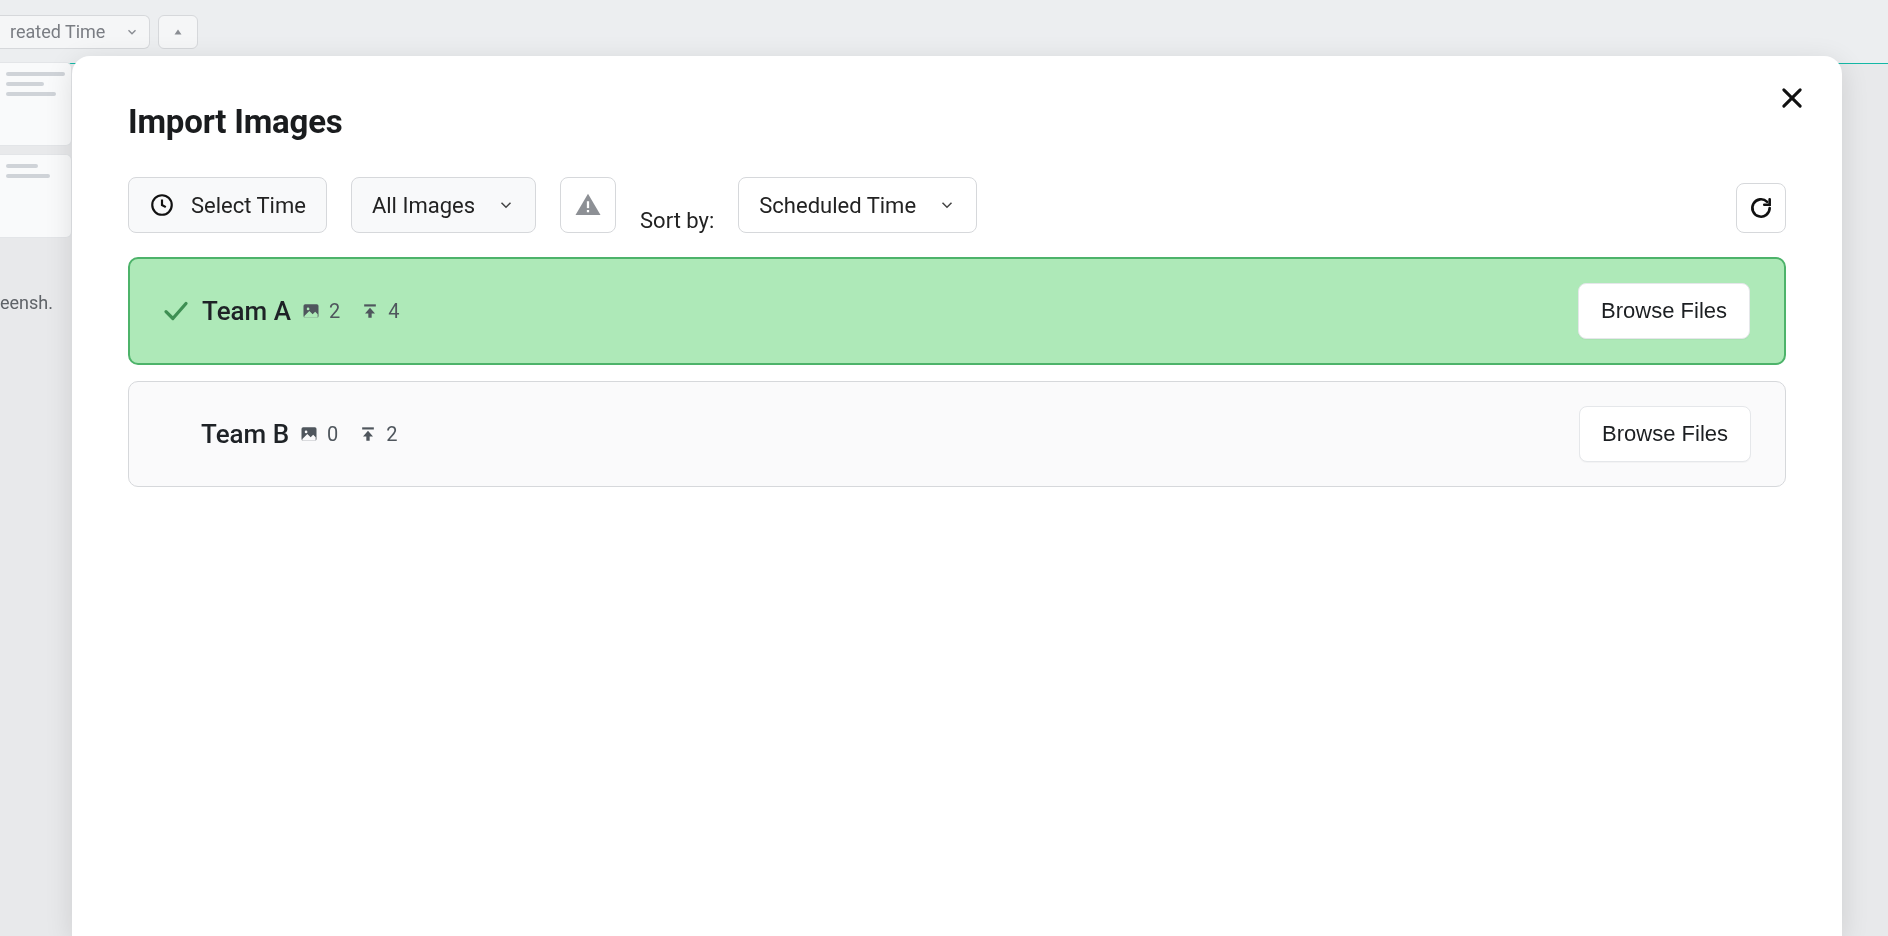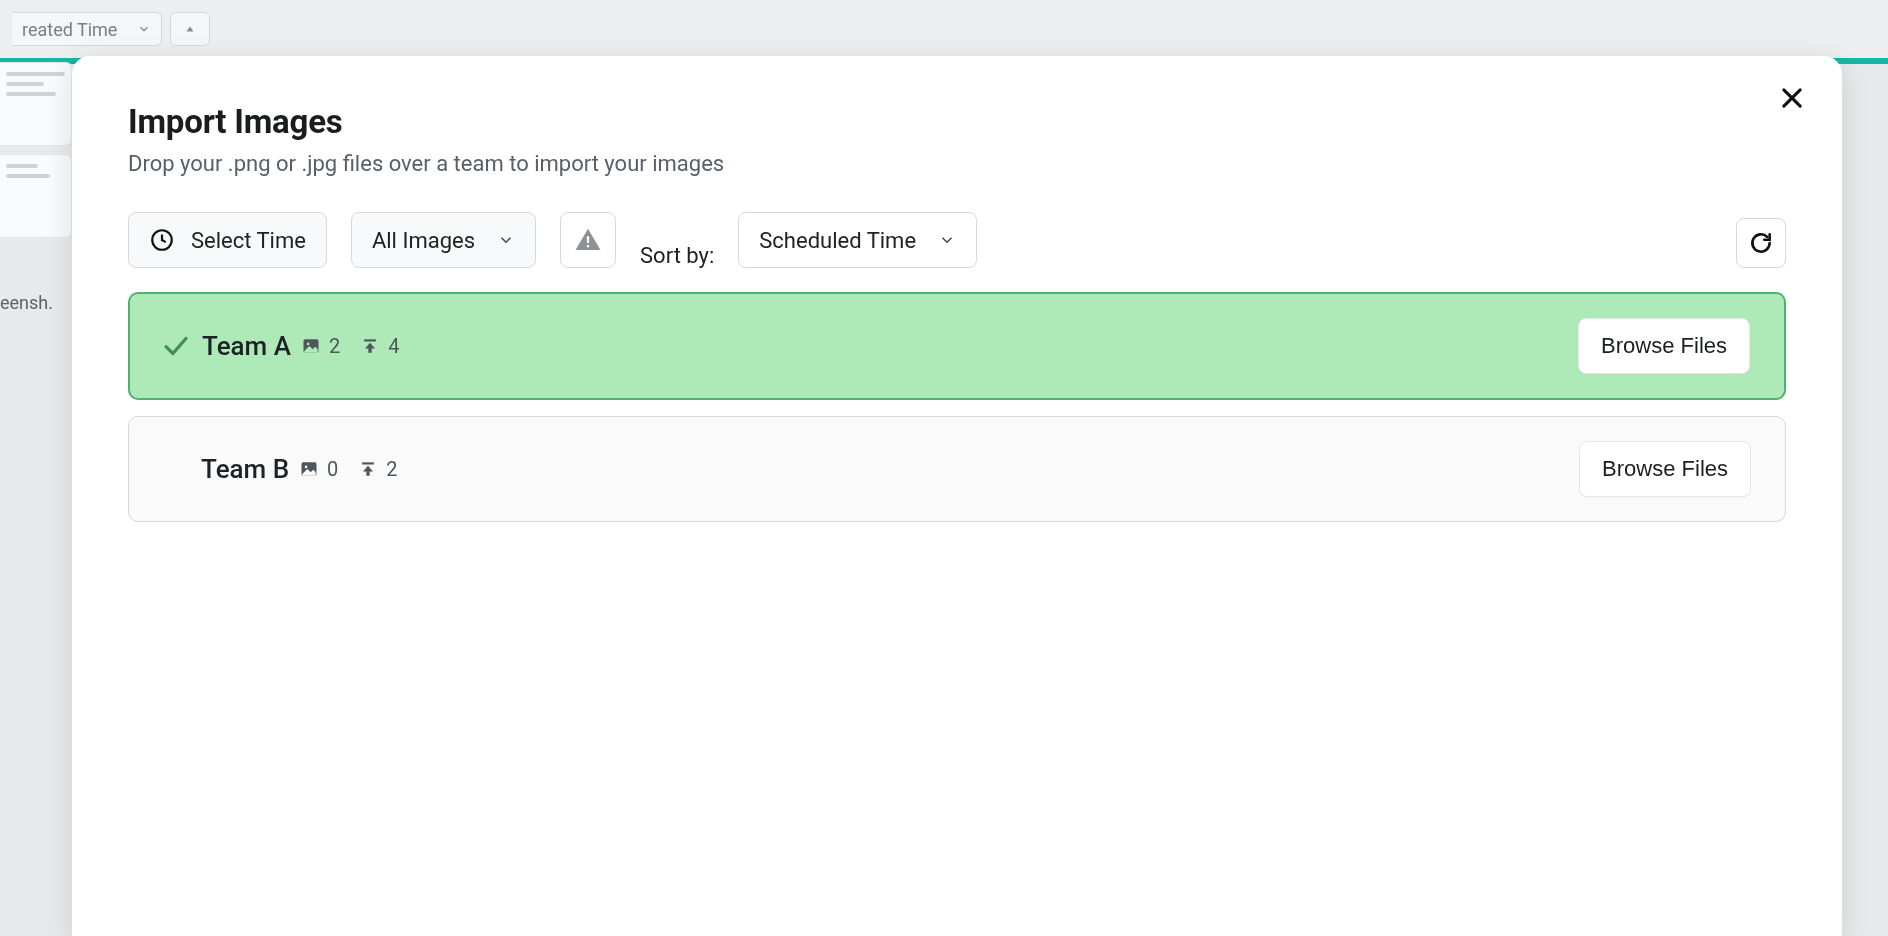--- a/index.html
+++ b/index.html
@@ -11,25 +11,25 @@
     overflow: hidden;
     position: relative;
   }
 
   
   .bg-topbar {
     position: absolute;
     top: 0; left: 0; right: 0;
     height: 64px;
     background: #eceef0;
-    border-bottom: 6px solid #14b8a6;
+    border-bottom: 1px solid #14b8a6;
     display: flex;
     align-items: center;
     gap: 8px;
-    padding-left: 12px;
+    padding-left: 0;
   }
   .bg-dropdown {
     height: 34px;
     display: flex;
     align-items: center;
     padding: 0 10px;
     border: 1px solid #d6d8db;
     border-left: none;
     background: #f5f6f7;
     color: #7a7d83;
@@ -260,21 +260,20 @@
   <div class="modal-close">
     <span>
       <svg width="28" height="28" viewBox="0 0 24 24" fill="none" stroke="#111" stroke-width="2.6" stroke-linecap="round">
           <line x1="5" y1="5" x2="19" y2="19"></line>
           <line x1="19" y1="5" x2="5" y2="19"></line>
         </svg>
     </span>
   </div>
 
   <div class="modal-title">Import Images</div>
-  <div class="modal-sub">Drop your .png or .jpg files over a team to import your images</div>
 
   <div class="toolbar">
     <div class="tb-btn">
       <span>
         <svg width="26" height="26" viewBox="0 0 24 24" fill="none" stroke="#111" stroke-width="2">
             <circle cx="12" cy="12" r="9"></circle>
             <polyline points="12 7 12 12 15.5 14"></polyline>
           </svg>
       </span>
       <span>Select Time</span>

